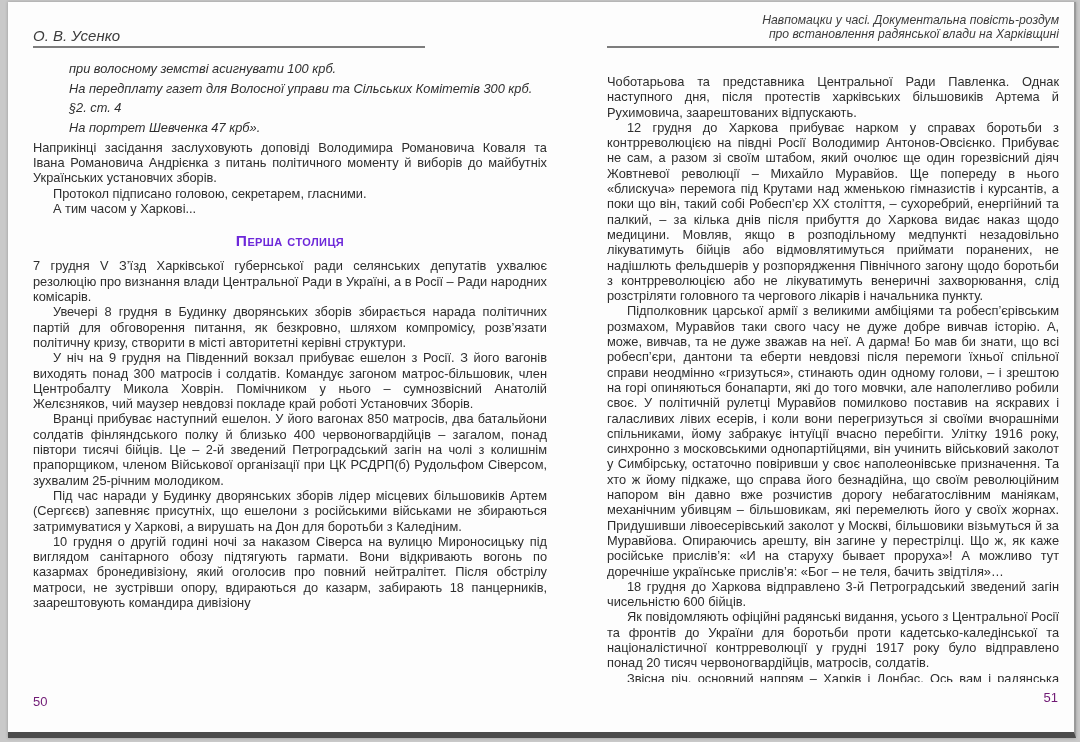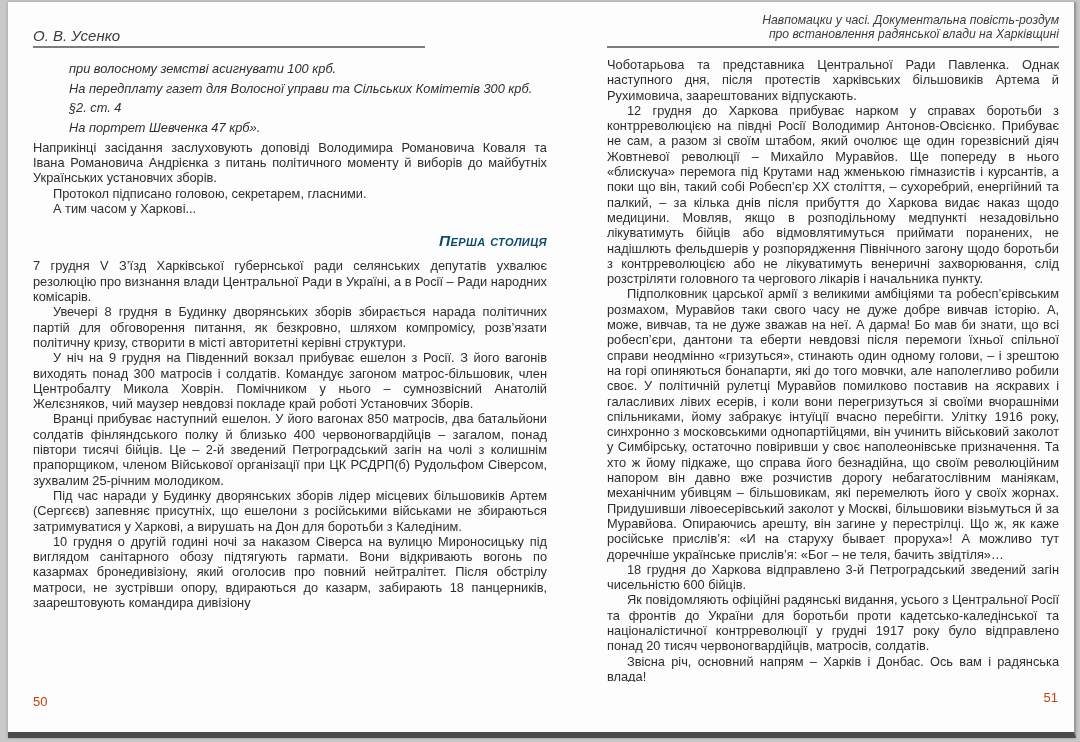--- a/index.html
+++ b/index.html
@@ -45,47 +45,46 @@
     margin-top:3px;
   }
   .runhead-right{
     font-style:italic;
     font-size:12.2px;
     line-height:13.5px;
     color:#3c3c3c;
     text-align:right;
     border-bottom:2px solid #7d7d7d;
     padding-bottom:5px;
-    margin-bottom:9px;
+    margin-bottom:26px;
   }
 
   
   .quote{ margin:9px 0 0 32px; font-style:italic; }
   .quote p{ margin:4px; text-align:left; line-height:15.6px; }
 
   p.body{ margin:0; }
   p.ind{ text-indent:20px; }
   p.flush{ text-indent:0; }
   .gap-top{ margin-top:15px; }
 
   .heading{
     font-variant:small-caps;
     font-weight:bold;
     font-size:15.5px;
     letter-spacing:.4px;
     margin:17px 0 10px 0;
-    text-align:right;
-    color:#0c4a6e;
-    font-style:italic;
+    text-align:center;
+    color:#6d28d9;
   }
 
   .pagenum{
     position:absolute;
     font-size:13px;
-    color:#c2410c;
+    color:#701a75;
   }
   .pn-left{ left:25px; top:692px; }
   .pn-right{ right:16px; top:688px; }
 </style>
 </head>
 <body>
 
 <div class="scene">
   <div class="page">
 

